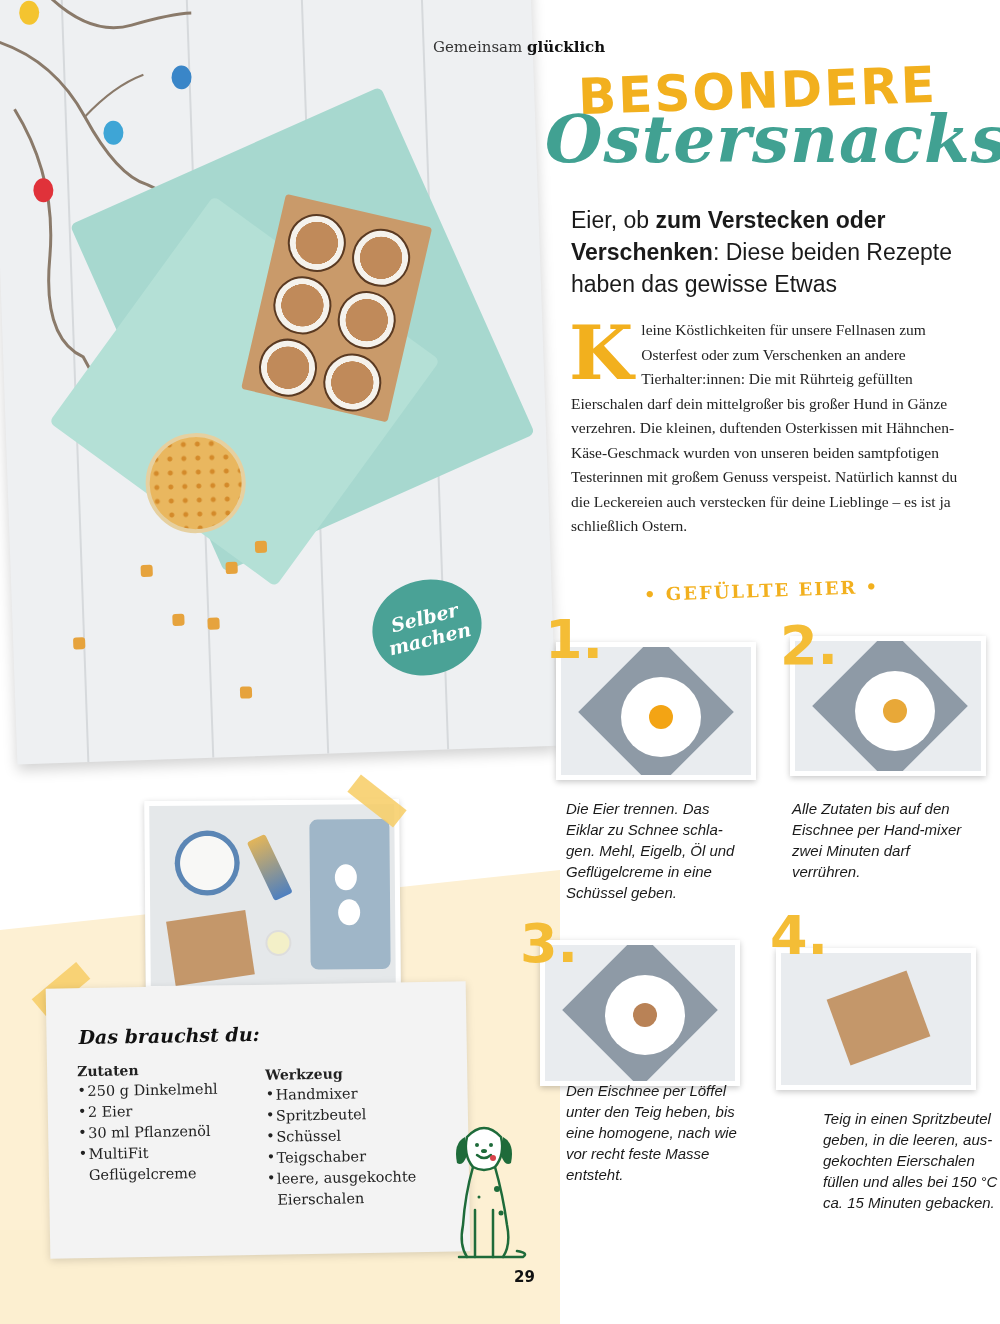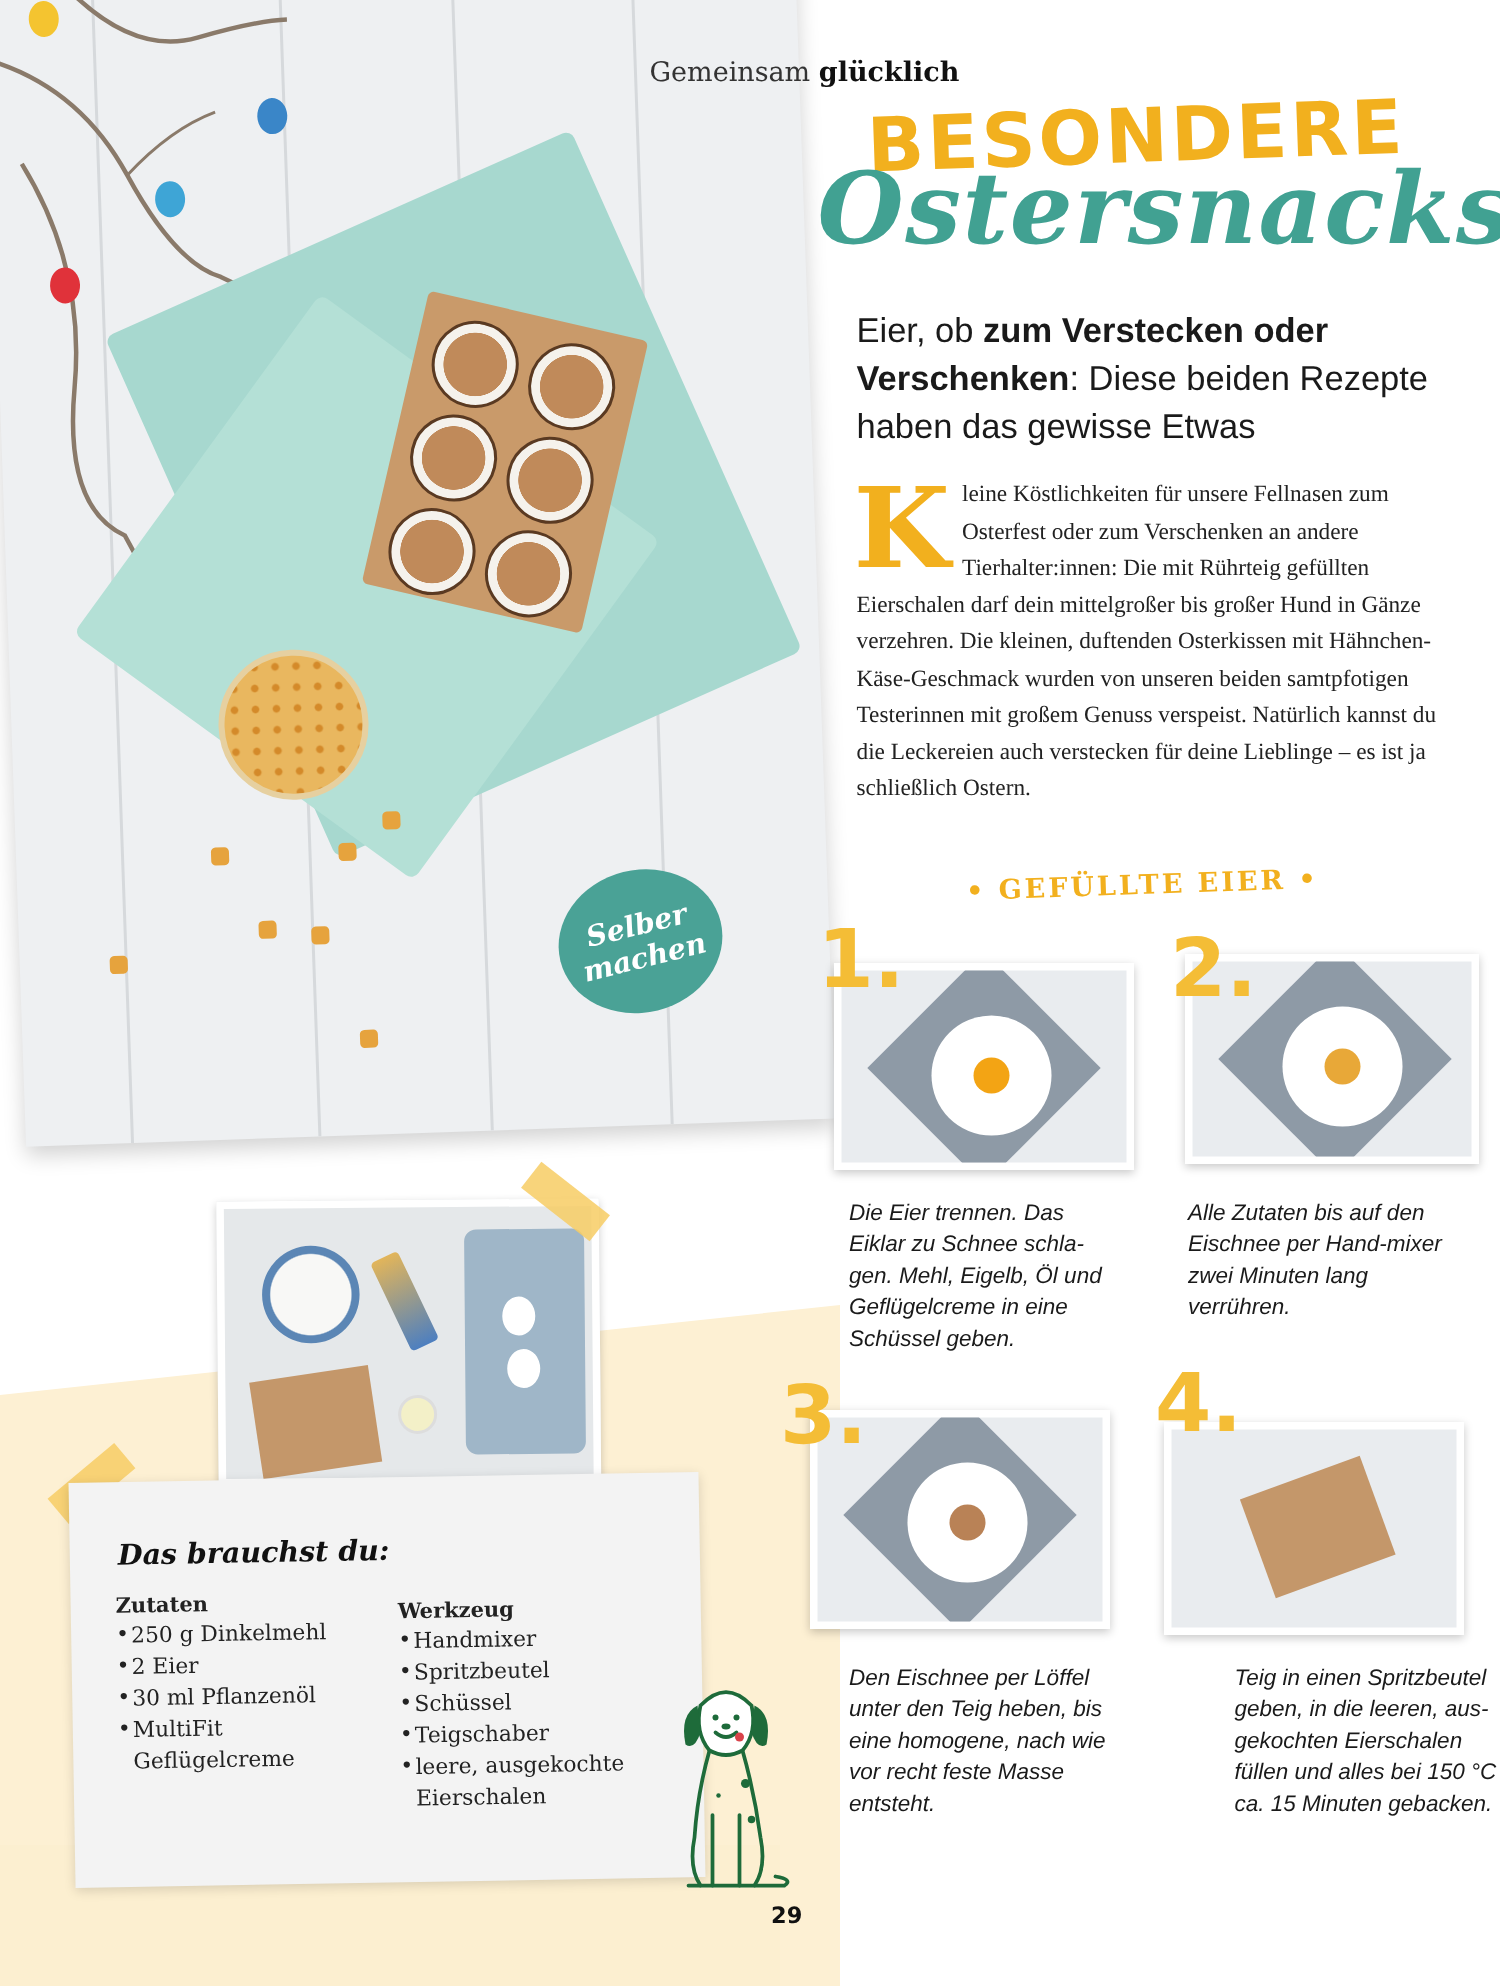--- a/index.html
+++ b/index.html
@@ -60,21 +60,21 @@
     background: #4aa296; border-radius: 50%;
     transform: rotate(-14deg);
     display: flex; flex-direction: column; align-items: center; justify-content: center;
     color: #fff; font-family: "DejaVu Serif", serif; font-style: italic; font-weight: bold;
     font-size: 19px; line-height: 22px;
   }
 
   
   .kicker {
     position: absolute; left: 433px; top: 38px; font-family: "DejaVu Serif", serif;
-    font-size: 18px; color: #333;
+    font-size: 15px; color: #333;
   }
   .kicker b { font-weight: bold; color: #111; }
   .title-top {
     position: absolute; left: 578px; top: 62px; font-family: "DejaVu Sans", sans-serif;
     font-weight: bold; font-size: 50px; letter-spacing: 2px; color: #f2b01e;
     transform: rotate(-2deg);
   }
   .title-main {
     position: absolute; left: 545px; top: 100px; font-family: "DejaVu Serif", serif;
     font-style: italic; font-weight: bold; font-size: 66px; color: #41a192;
@@ -261,29 +261,29 @@
 </div>
 <div class="step-num" style="left:545px;top:608px;">1.</div>
 <div class="step-text" style="left:566px;top:798px;">Die Eier trennen. Das Eiklar zu Schnee schla-gen. Mehl, Eigelb, Öl und Geflügelcreme in eine Schüssel geben.</div>
 
 <div class="step-photo" style="left:790px;top:636px;width:196px;height:140px;">
   <div class="mat"></div>
   <div class="bowl"></div>
   <div class="yolk" style="background:#e8a838;"></div>
 </div>
 <div class="step-num" style="left:780px;top:614px;">2.</div>
-<div class="step-text" style="left:792px;top:798px;">Alle Zutaten bis auf den Eischnee per Hand-mixer zwei Minuten lang verrühren.</div>
+<div class="step-text" style="left:792px;top:798px;">Alle Zutaten bis auf den Eischnee per Hand-mixer zwei Minuten darf verrühren.</div>
 
 <div class="step-photo" style="left:540px;top:940px;width:200px;height:146px;">
   <div class="mat"></div>
   <div class="bowl"></div>
   <div class="yolk" style="background:#b98256;"></div>
 </div>
 <div class="step-num" style="left:520px;top:912px;">3.</div>
-<div class="step-text" style="left:566px;top:1108px;">Den Eischnee per Löffel unter den Teig heben, bis eine homogene, nach wie vor recht feste Masse entsteht.</div>
+<div class="step-text" style="left:566px;top:1080px;">Den Eischnee per Löffel unter den Teig heben, bis eine homogene, nach wie vor recht feste Masse entsteht.</div>
 
 <div class="step-photo" style="left:776px;top:948px;width:200px;height:142px;">
   <div class="tray"></div>
 </div>
 <div class="step-num" style="left:770px;top:904px;">4.</div>
 <div class="step-text" style="left:823px;top:1108px;">Teig in einen Spritzbeutel geben, in die leeren, aus-gekochten Eierschalen füllen und alles bei 150 °C ca. 15 Minuten gebacken.</div>
 
 <div class="ing-photo">
   <div class="ing-bowl"></div>
   <div class="ing-tube"></div>

